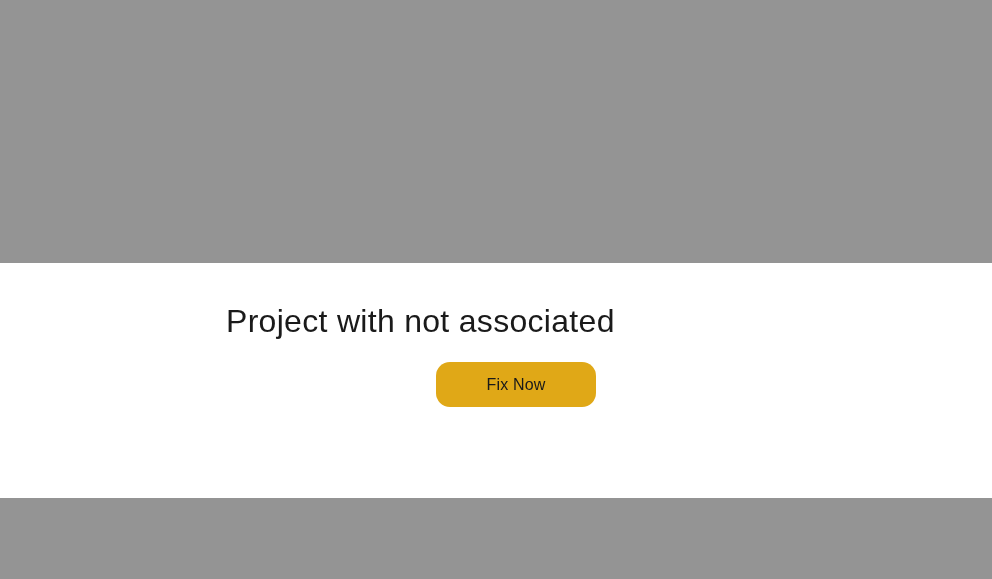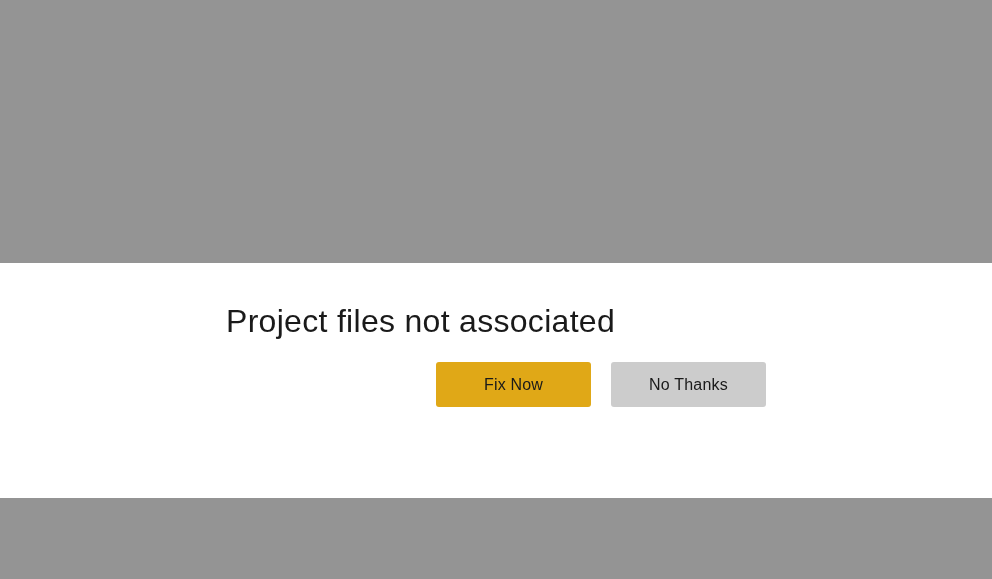--- a/index.html
+++ b/index.html
@@ -52,21 +52,21 @@
     .button-row {
       display: flex;
       gap: 20px;
       margin-left: 210px;
     }
 
     .btn {
       width: 160px;
       height: 45px;
       border: none;
-      border-radius: 3px;
+      border-radius: 14px;
       font-size: 16px;
       letter-spacing: 0.2px;
       cursor: pointer;
       display: flex;
       align-items: center;
       justify-content: center;
       font-family: inherit;
     }
 
     .btn-primary {
@@ -77,19 +77,18 @@
     .btn-secondary {
       background-color: #cccccc;
       color: #1a1a1a;
     }
   </style>
 </head>
 <body>
 
 <div class="dialog-panel">
   <div class="dialog-content">
-    <h1 class="dialog-title">Project files not associated</h1>
+    <h1 class="dialog-title">Project with not associated</h1>
     <div class="button-row">
       <button class="btn btn-primary">Fix Now</button>
-      <button class="btn btn-secondary">No Thanks</button>
     </div>
   </div>
 </div>
 
 </body></html>

